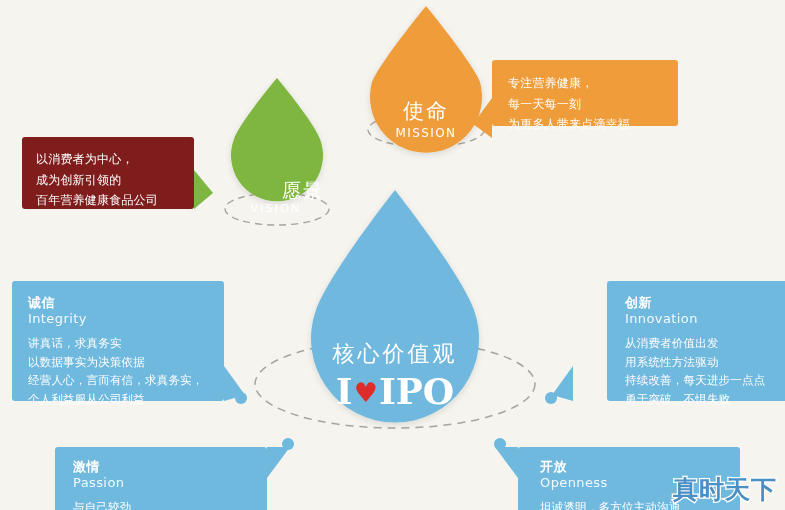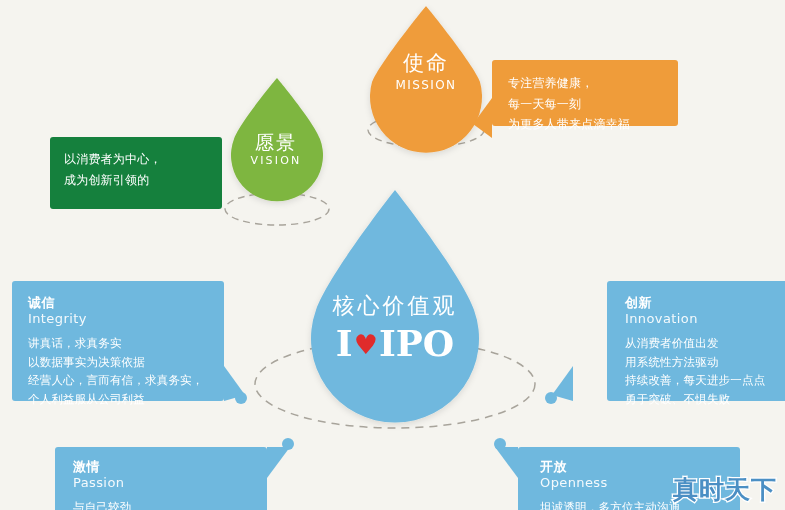--- a/index.html
+++ b/index.html
@@ -28,39 +28,40 @@
     height: 510px;
   }
 
   
   .drop-label {
     position: absolute;
     text-align: center;
     color: #ffffff;
     line-height: 1.12;
     pointer-events: none;
+    margin-top: 48px;
   }
   .drop-cn {
     display: block;
     font-weight: 400;
     letter-spacing: 2px;
   }
   .drop-en {
     display: block;
     letter-spacing: 1.4px;
   }
 
   
   #mission-label { left: 370px; top: 52px; width: 112px; }
   #mission-label .drop-cn { font-size: 21px; }
   #mission-label .drop-en { font-size: 12px; margin-top: 3px; text-align: center; }
 
   
   #vision-label { left: 228px; top: 132px; width: 96px; }
-  #vision-label .drop-cn { font-size: 19px; }
+  #vision-label .drop-cn { font-size: 19px; text-align: right; }
   #vision-label .drop-en { font-size: 11px; margin-top: 2px; letter-spacing: 2.2px; }
 
   
   #core-label { left: 300px; top: 294px; width: 190px; }
   #core-label .drop-cn { font-size: 22px; letter-spacing: 3px; }
   .core-ipo {
     display: block;
     margin-top: 6px;
     font-family: "DejaVu Serif", "Liberation Serif", serif;
     font-size: 36px;
@@ -106,23 +107,22 @@
     white-space: nowrap;
   }
   .plain .body-line {
     font-size: 12px;
     line-height: 1.72;
   }
 
   
   #vision-callout {
     left: 22px; top: 137px; width: 172px; height: 72px;
-    background: #15803d;
+    background: #7f1d1d;
     padding: 12px 0 0 14px;
-    margin-left: 28px;
   }
   
   #mission-callout {
     left: 492px; top: 60px; width: 186px; height: 66px;
     background: #ef9c3a;
     padding: 13px 0 0 16px;
   }
   
   #integrity-callout {
     left: 12px; top: 281px; width: 212px; height: 120px;
@@ -238,20 +238,21 @@
   </div>
 
   <div class="drop-label" id="core-label">
     <span class="drop-cn">核心价值观</span>
     <span class="core-ipo"><span>I</span><span class="heart">♥</span><span>IPO</span></span>
   </div>
 
   <div class="callout plain" id="vision-callout">
     <span class="body-line">以消费者为中心，</span>
     <span class="body-line">成为创新引领的</span>
+    <span class="body-line">百年营养健康食品公司</span>
   </div>
 
   <div class="callout plain" id="mission-callout">
     <span class="body-line">专注营养健康，</span>
     <span class="body-line">每一天每一刻</span>
     <span class="body-line">为更多人带来点滴幸福</span>
   </div>
 
   <div class="callout" id="integrity-callout">
     <span class="ttl-cn">诚信</span>

